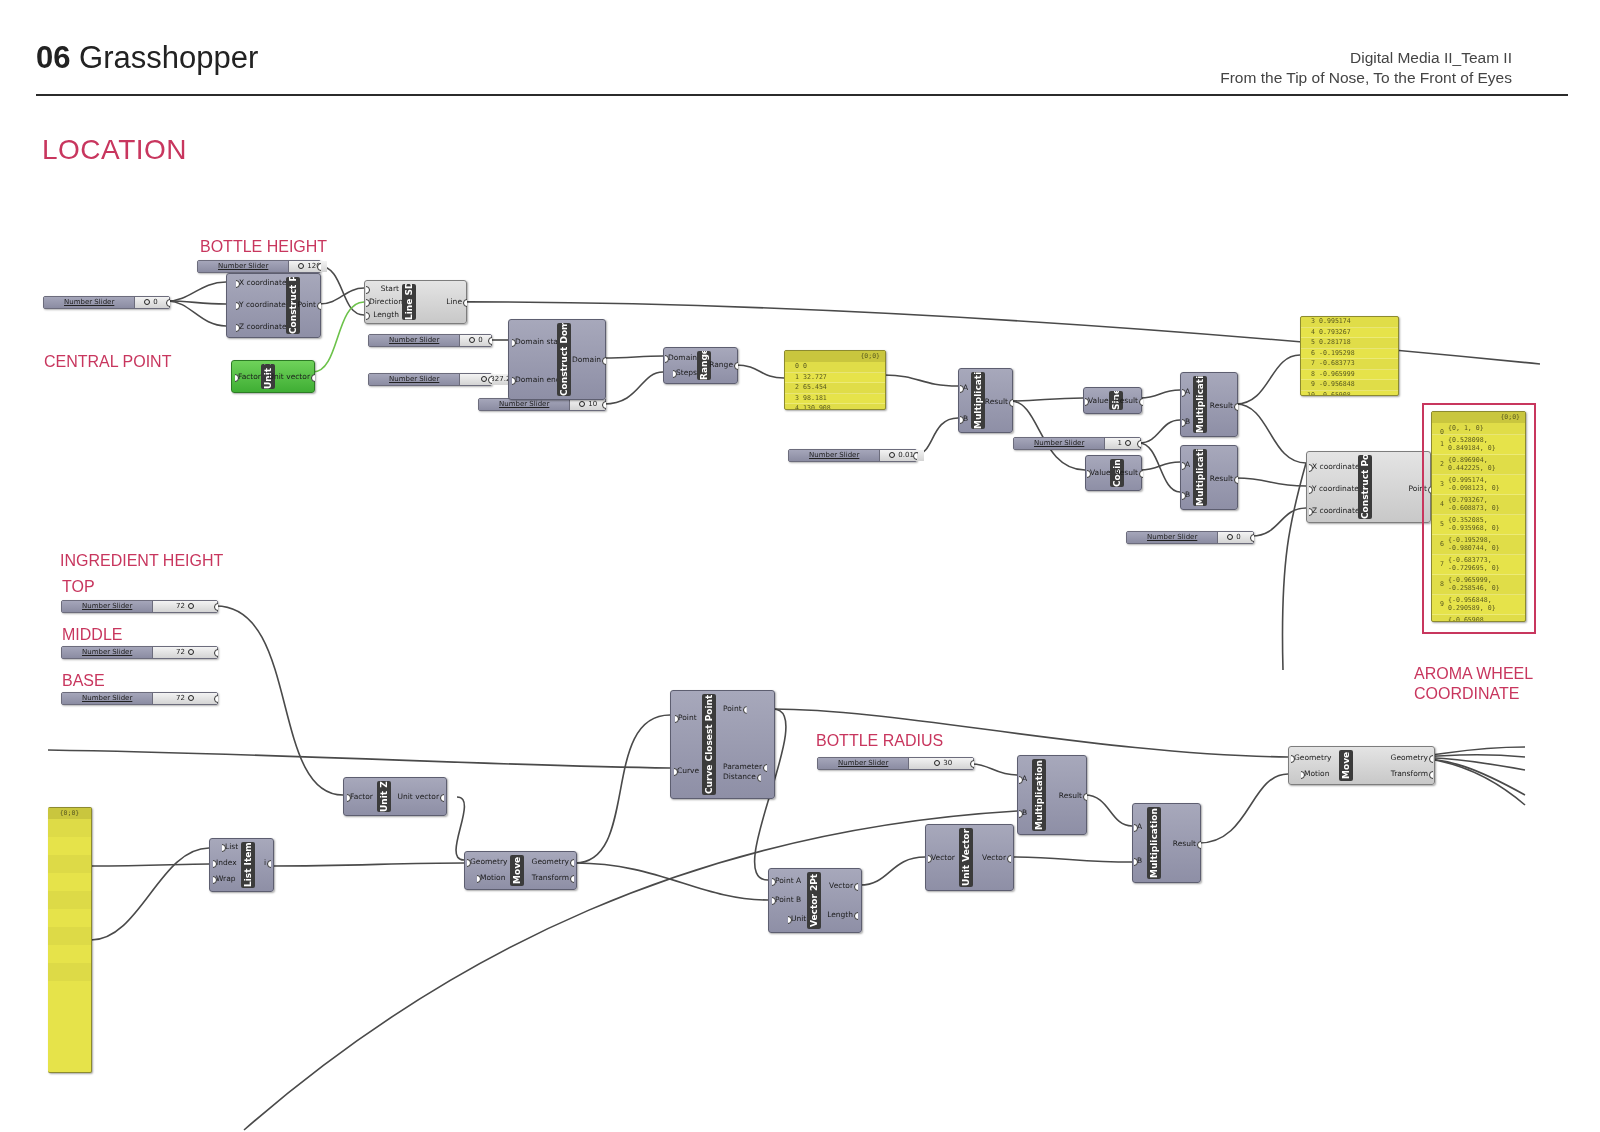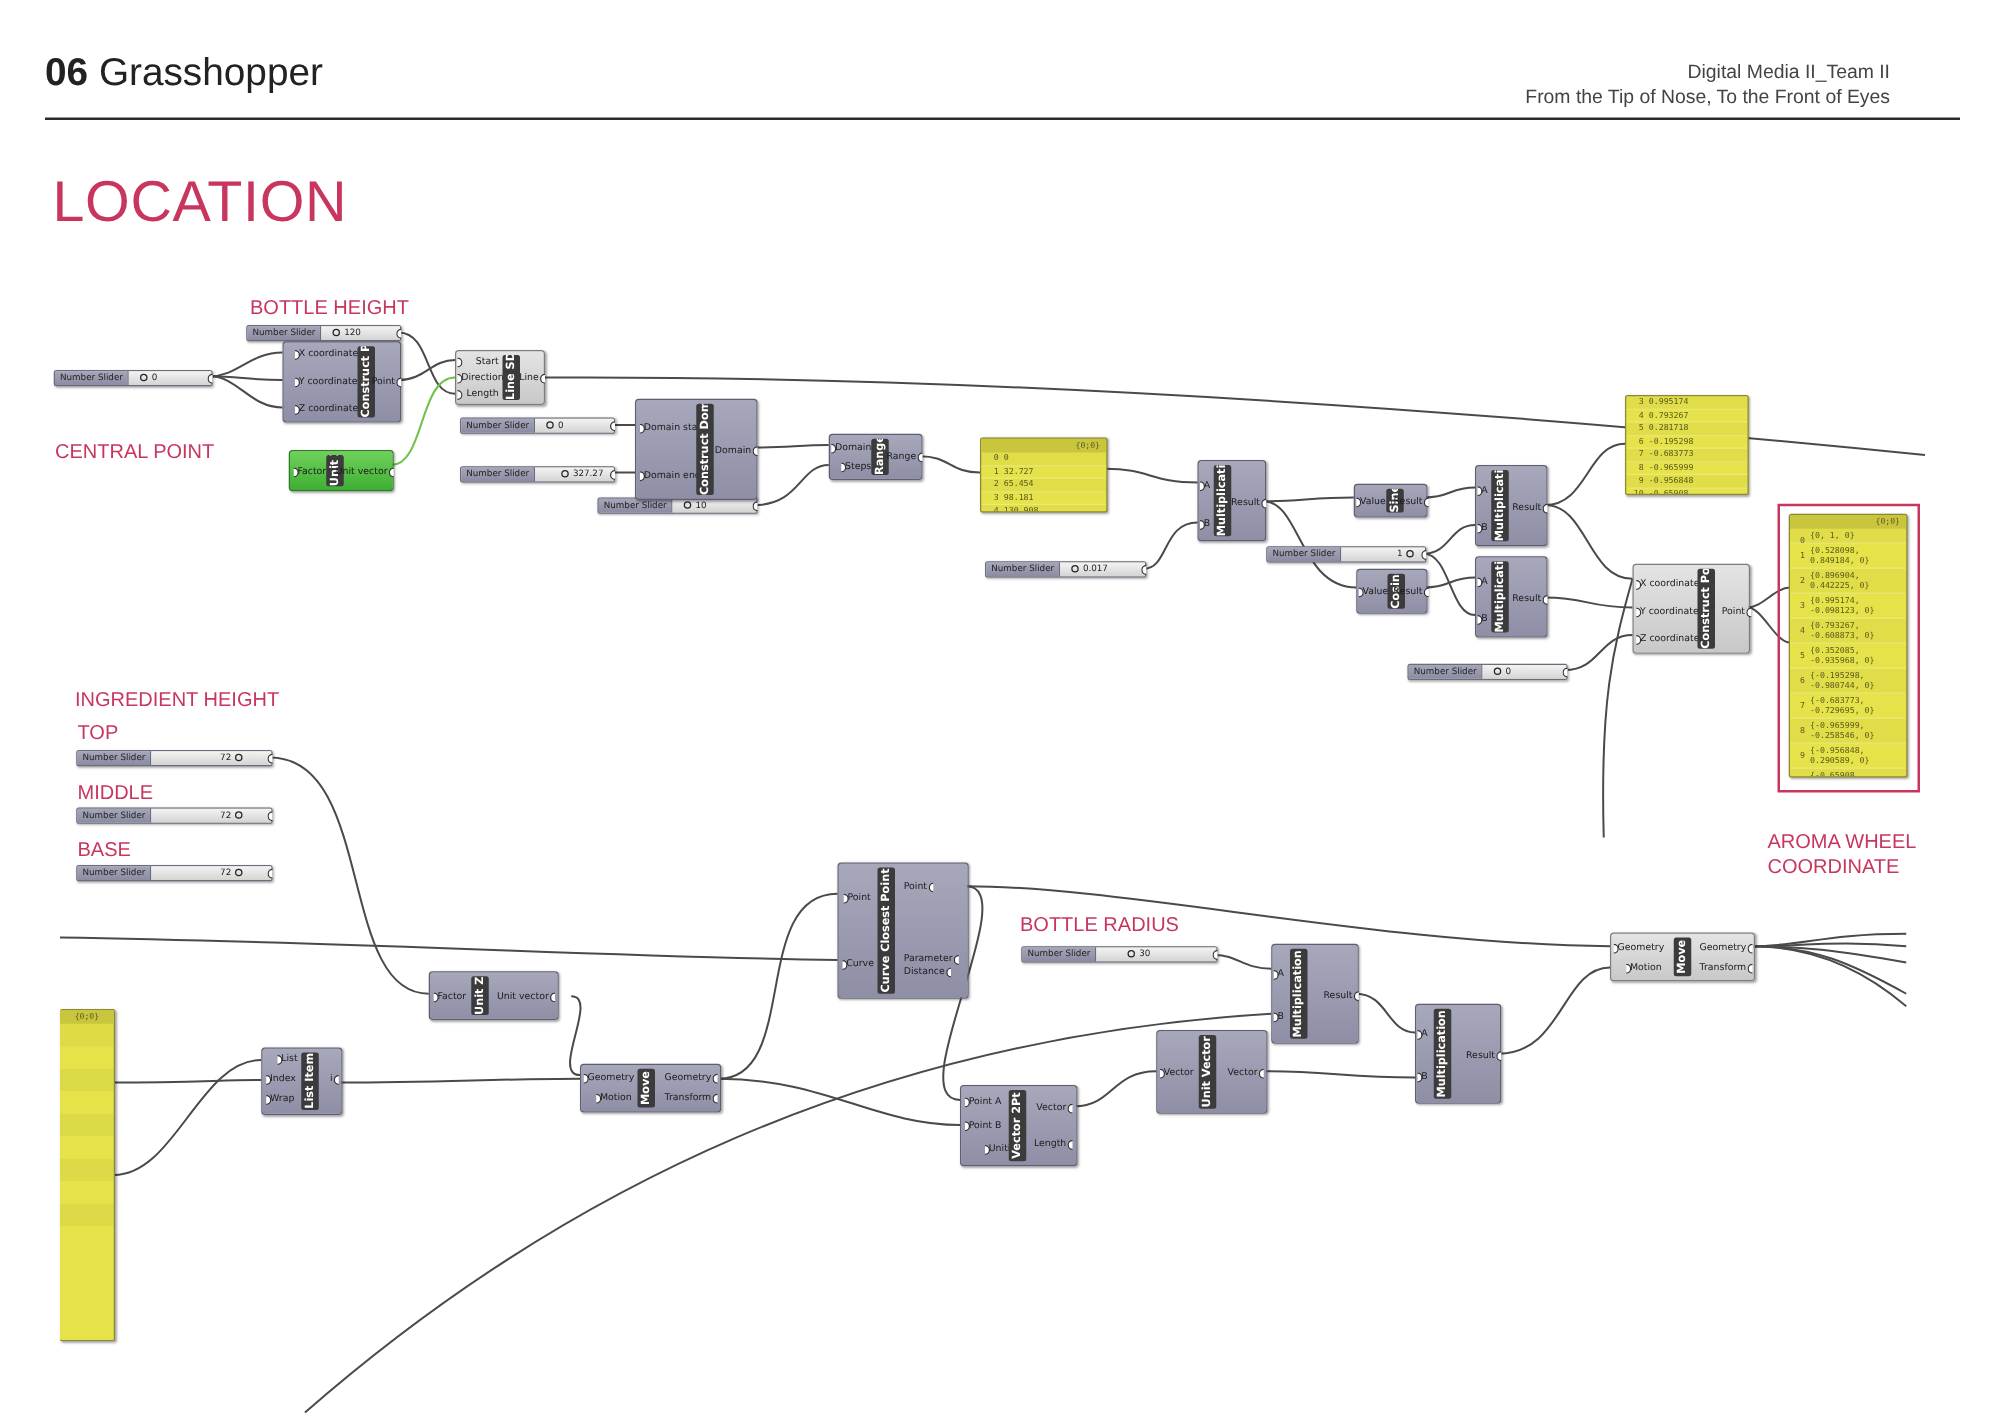--- a/index.html
+++ b/index.html
@@ -4,45 +4,45 @@
 <style>
   html, body { margin:0; padding:0; background:#ffffff; }
   body { width:1600px; height:1132px; position:relative; overflow:hidden;
          font-family:"DejaVu Sans", sans-serif; color:#333; }
   .hdr-left { position:absolute; left:36px; top:40px; font-size:31px; color:#222;
               font-family:"Liberation Sans", sans-serif; font-weight:300; }
   .hdr-left b { font-weight:600; }
   .hdr-right { position:absolute; right:88px; top:48px; text-align:right; font-size:15.5px;
                color:#444; line-height:20px; font-family:"Liberation Sans", sans-serif; }
   .hdr-rule { position:absolute; left:36px; top:94px; width:1532px; height:2px; background:#2b2b2b; }
-  .section-title { position:absolute; left:42px; top:134px; font-size:46px; color:#c8365e;
+  .section-title { position:absolute; left:42px; top:134px; font-size:28px; color:#c8365e;
                    font-family:"Liberation Sans", sans-serif; letter-spacing:0.5px; }
   .label { position:absolute; color:#c8365e; font-size:16px; font-family:"Liberation Sans", sans-serif; white-space:nowrap; }
   .wires { position:absolute; left:0; top:0; }
 
   
   .comp { position:absolute; background:linear-gradient(#a7a8bb,#8e8fa6); border:1px solid #5d5e70;
           border-radius:3px; box-shadow:1px 1px 2px rgba(0,0,0,0.35); font-size:7.5px; color:#1c1c1c; }
-  .comp.light { background:linear-gradient(#e4e4e4,#c8c8c8); border-color:#7d7d7d; }
+  .comp.light { background:linear-gradient(#e4e4e4,#c8c8c8); border-color:#7d7d7d;padding-left:31px; }
   .comp.green { background:linear-gradient(#6fd25a,#3fae34); border-color:#2d7b25; }
   .comp .ttl { position:absolute; top:3px; bottom:3px; width:14px; background:#3b3b3b; color:#fff;
                border-radius:2px; writing-mode:vertical-rl; transform:rotate(180deg);
                font-size:9px; font-weight:bold; text-align:center; line-height:14px; white-space:nowrap; overflow:hidden; }
   .comp .pin { position:absolute; white-space:nowrap; }
   .comp .pin.in { text-align:right; }
   .comp .pin.in::before { content:""; position:absolute; left:-7px; top:2px; width:6px; height:6px;
                border:1px solid #333; border-radius:50%; background:#fff; clip-path:inset(0 0 0 50%); }
   .comp .pin.out::after { content:""; position:absolute; right:-9px; top:2px; width:6px; height:6px;
                border:1px solid #333; border-radius:50%; background:#fff; clip-path:inset(0 50% 0 0); }
 
   
   .slider { position:absolute; height:11px; border:1px solid #6c6c7c; border-radius:2px;
             background:#dcdcdc; box-shadow:1px 1px 2px rgba(0,0,0,0.3); font-size:7px; display:flex; }
-  .slider .sl-lbl { background:linear-gradient(#a5a6ba,#8b8ca2); color:#222; padding:0 4px; line-height:11px;
-            border-right:1px solid #6c6c7c; white-space:nowrap; }
+  .slider .sl-lbl { background:linear-gradient(#a5a6ba,#8b8ca2); color:#222; padding:0 20px; line-height:11px;
+            border-right:1px solid #6c6c7c; white-space:nowrap;text-decoration:underline; }
   .slider .sl-track { flex:1; position:relative; line-height:11px; color:#222; padding:0 6px;
             background:linear-gradient(#f3f3f3,#d4d4d4); white-space:nowrap; }
   .slider .sl-track.right { text-align:right; }
   .slider::after { content:""; position:absolute; right:-5px; top:2px; width:6px; height:6px;
             border:1px solid #333; border-radius:50%; background:#fff; clip-path:inset(0 50% 0 0); }
   .knob { display:inline-block; width:4px; height:4px; border:1.4px solid #222; border-radius:50%; margin:0 3px; vertical-align:middle; }
 
   
   .panel { position:absolute; background:#e6e34a; border:1px solid #8c8a30; border-radius:2px;
            box-shadow:1px 1px 2px rgba(0,0,0,0.35); font-family:"DejaVu Sans Mono", monospace; font-size:6.6px; color:#5a5a20; overflow:hidden; }

